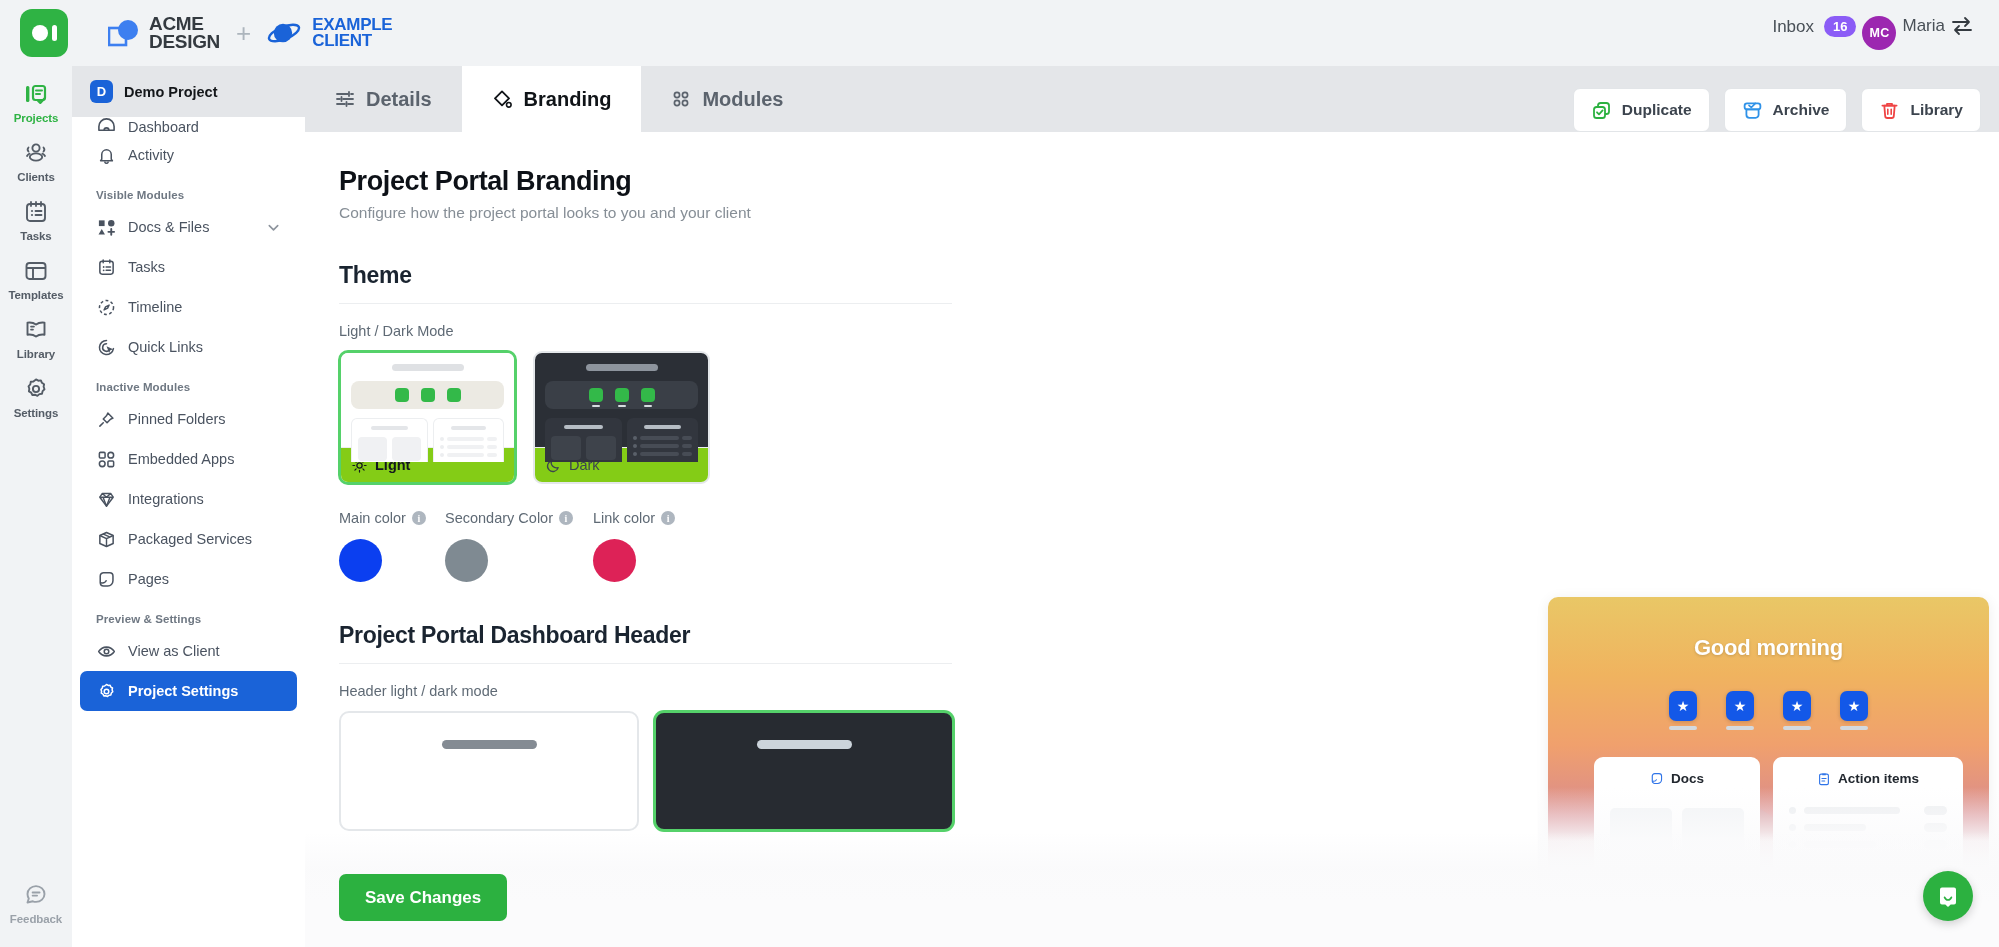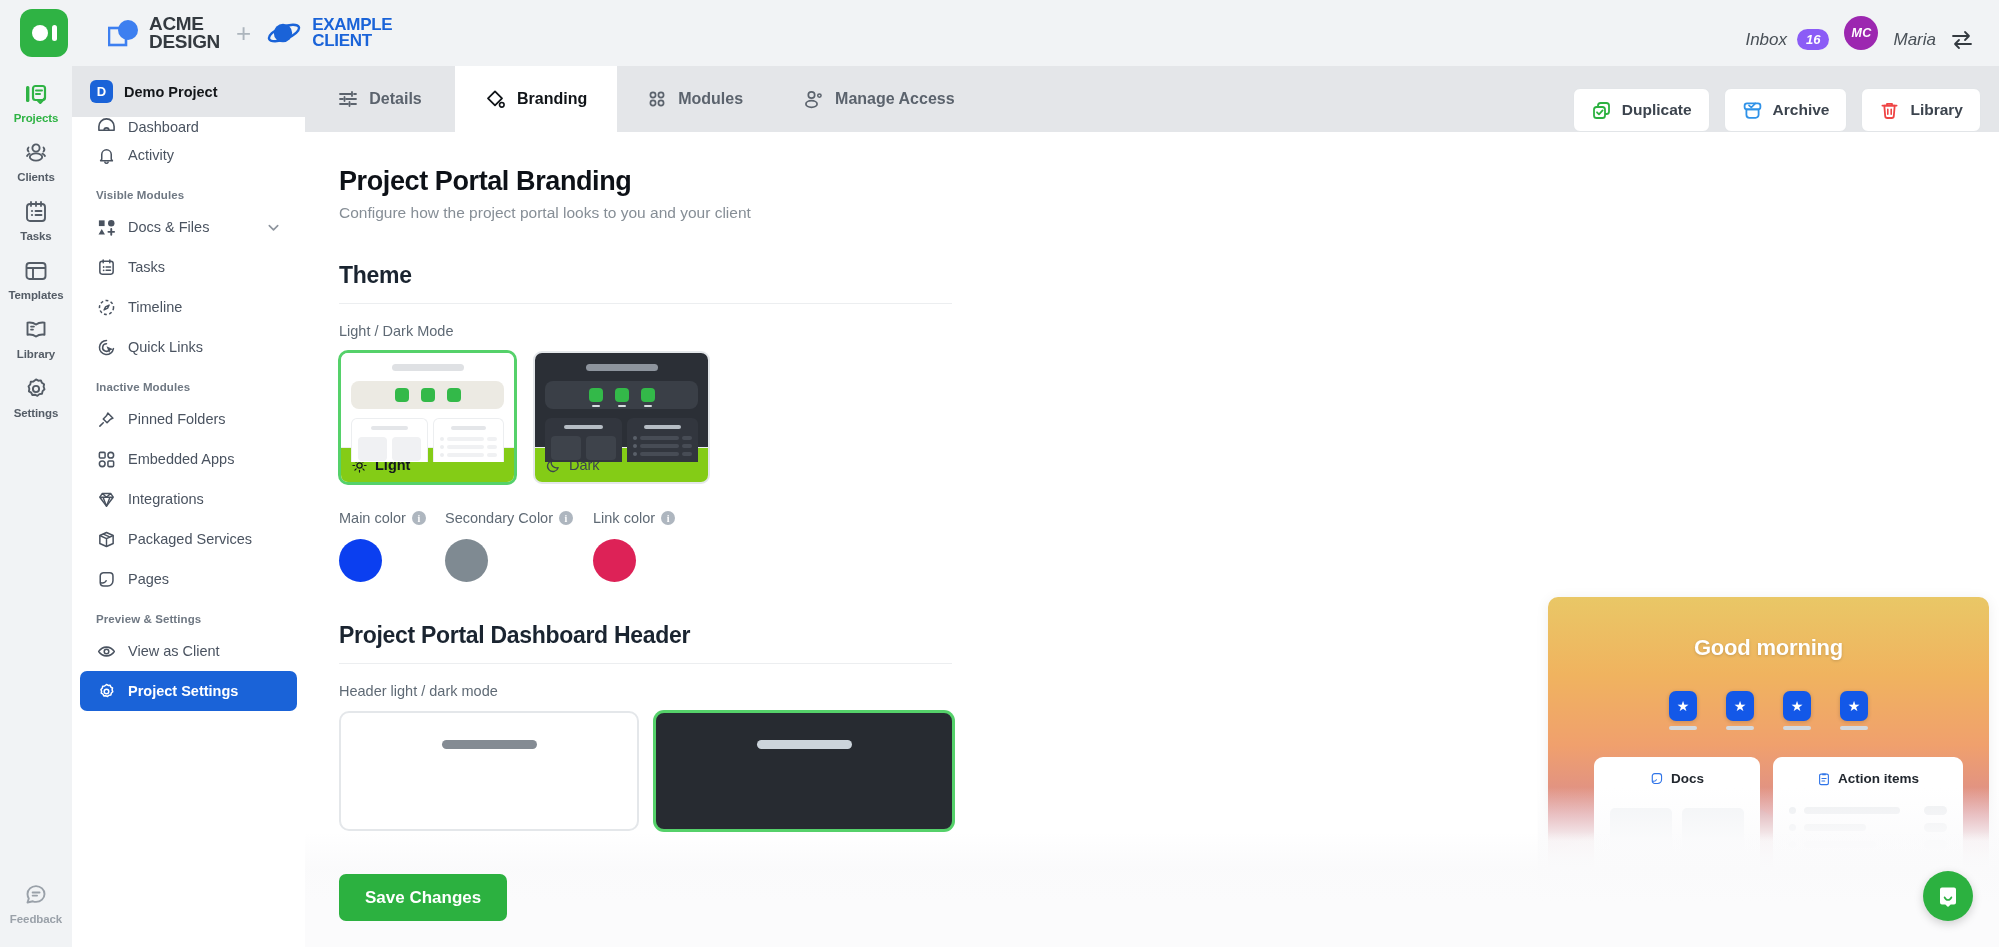--- a/index.html
+++ b/index.html
@@ -29,21 +29,21 @@
   .app-logo .dot { width: 16px; height: 16px; border-radius: 50%; background: #fff; }
   .app-logo .bang { width: 5px; height: 16px; border-radius: 3px; background: #fff; margin-left: 4px; }
 
   .brandgroup { display: flex; align-items: center; margin-left: 40px; gap: 16px; }
   .brand { display: flex; align-items: center; gap: 9px; }
   .brand-text { display: flex; flex-direction: column; line-height: 0.97; font-weight: 800; letter-spacing: -0.3px; }
   .acme-text { color: #343a40; font-size: 19px; }
   .client-text { color: #1a63d8; font-size: 17px; }
   .plus { color: #adb5bd; font-size: 26px; font-weight: 400; }
 
-  .topbar-right { margin-left: auto; display: flex; align-items: flex-end; gap: 15px; font-style: italic; }
+  .topbar-right { margin-left: auto; display: flex; align-items: flex-start; gap: 6px; }
   .inbox-wrap { display: flex; align-items: center; gap: 10px; }
   .inbox-label { color: #495057; font-size: 17px; }
   .inbox-badge {
     background: #8b5cf6; color: #fff; font-size: 13px; font-weight: 700;
     border-radius: 11px; padding: 3px 9px; min-width: 30px; text-align: center;
   }
   .avatar {
     width: 34px; height: 34px; border-radius: 50%; background: #9c27b0;
     color: #fff; font-size: 12.5px; font-weight: 700;
     display: flex; align-items: center; justify-content: center; letter-spacing: 0.3px;
@@ -106,21 +106,21 @@
   }
 
   
   .main {
     flex: 1; min-width: 0; background: #e4e6e9;
     display: flex; flex-direction: column; position: relative;
   }
   .tabbar { height: 66px; flex: 0 0 66px; display: flex; align-items: stretch; padding-right: 18px; }
   .tab {
     display: flex; align-items: center; justify-content: center; gap: 11px;
-    padding: 0 30px; color: #5b636d; font-size: 16px; font-weight: 700;
+    padding: 0 30px; color: #5b636d; font-size: 20px; font-weight: 700;
     cursor: pointer; min-width: 150px;
   }
   .tab.active { background: #fff; color: #101418; }
   .tab-actions { margin-left: auto; display: flex; align-items: flex-end; gap: 14px; }
   .act-btn {
     background: #fff; border: 1px solid #e2e5e8; border-radius: 7px;
     height: 44px; padding: 0 17px; display: flex; align-items: center; gap: 10px;
     font-size: 15.5px; font-weight: 700; color: #3c444e; cursor: pointer;
   }
 
@@ -575,30 +575,20 @@
             <svg width="20" height="20" viewBox="0 0 20 20">
               <circle cx="6" cy="6" r="2.6" fill="none" stroke="#5b636d" stroke-width="1.7"></circle>
               <circle cx="14" cy="6" r="2.6" fill="none" stroke="#5b636d" stroke-width="1.7"></circle>
               <circle cx="6" cy="14" r="2.6" fill="none" stroke="#5b636d" stroke-width="1.7"></circle>
               <circle cx="14" cy="14" r="2.6" fill="none" stroke="#5b636d" stroke-width="1.7"></circle>
             </svg>
           </span>
           <span>Modules</span>
         </div>
 
-        <div class="tab">
-          <span>
-            <svg width="21" height="21" viewBox="0 0 21 21">
-              <circle cx="8.5" cy="6" r="3.2" fill="none" stroke="#5b636d" stroke-width="1.7"></circle>
-              <ellipse cx="8.5" cy="15" rx="5.6" ry="3.3" fill="none" stroke="#5b636d" stroke-width="1.7"></ellipse>
-              <circle cx="16.4" cy="6.6" r="1.7" fill="none" stroke="#5b636d" stroke-width="1.5"></circle>
-            </svg>
-          </span>
-          <span>Manage Access</span>
-        </div>
 
         <div class="tab-actions">
           <div class="act-btn">
             <span>
               <svg width="21" height="21" viewBox="0 0 21 21">
                 <rect x="7" y="3" width="11" height="11" rx="2.6" fill="none" stroke="#2cb140" stroke-width="1.8"></rect>
                 <rect x="3" y="7" width="11" height="11" rx="2.6" fill="#fff" stroke="#2cb140" stroke-width="1.8"></rect>
                 <path d="M6 12.3l2 2 3.6-3.9" fill="none" stroke="#2cb140" stroke-width="1.8" stroke-linecap="round" stroke-linejoin="round"></path>
               </svg>
             </span>

